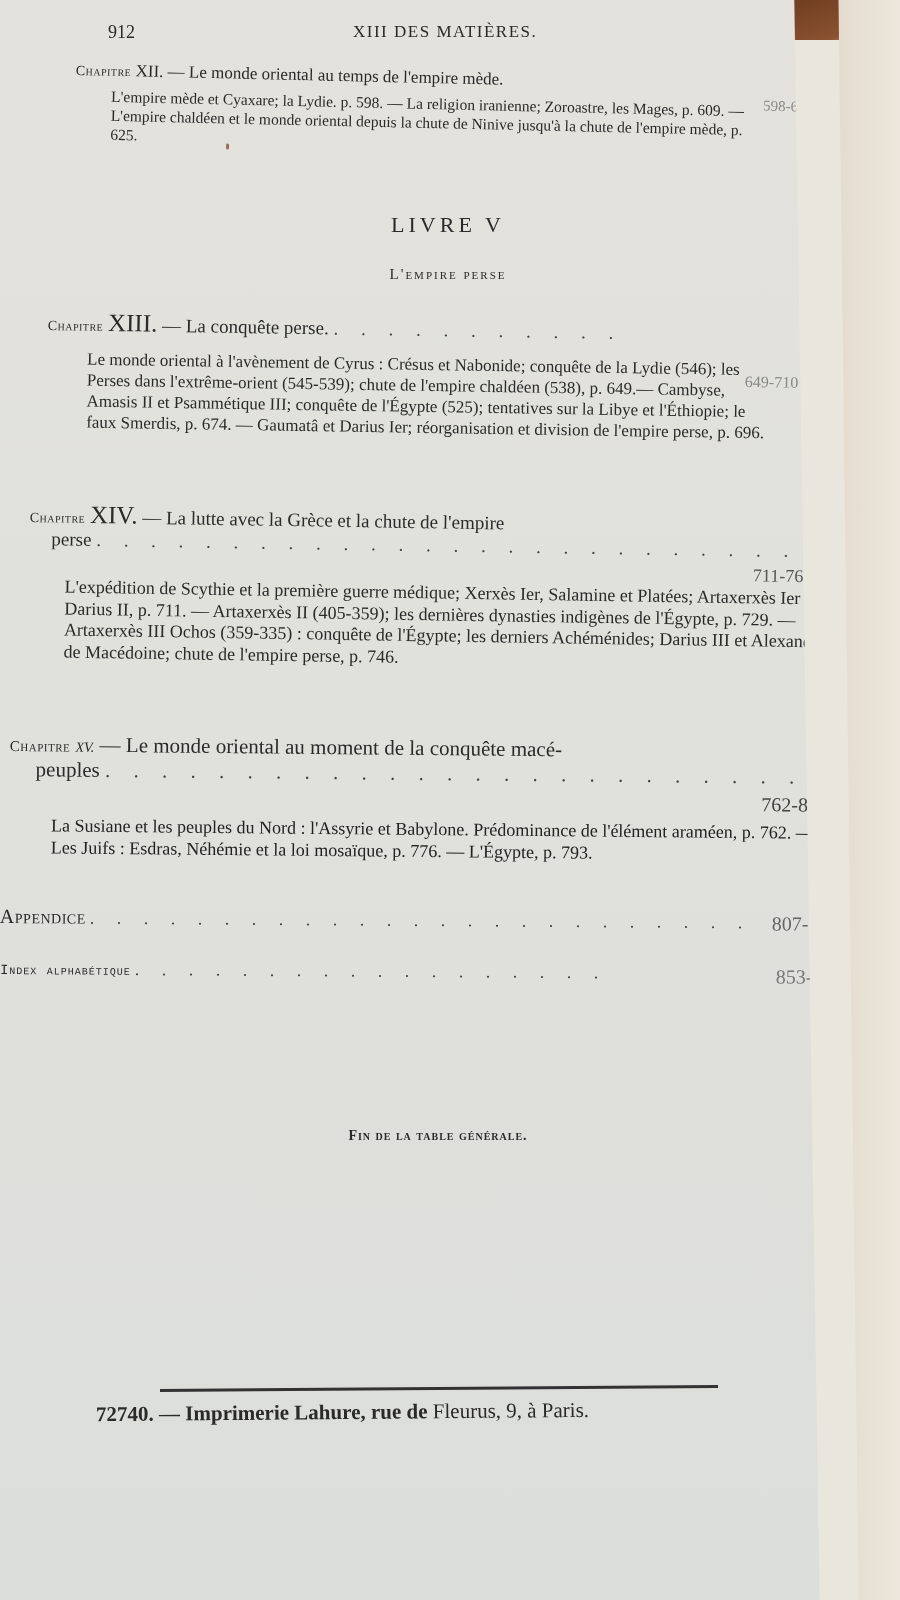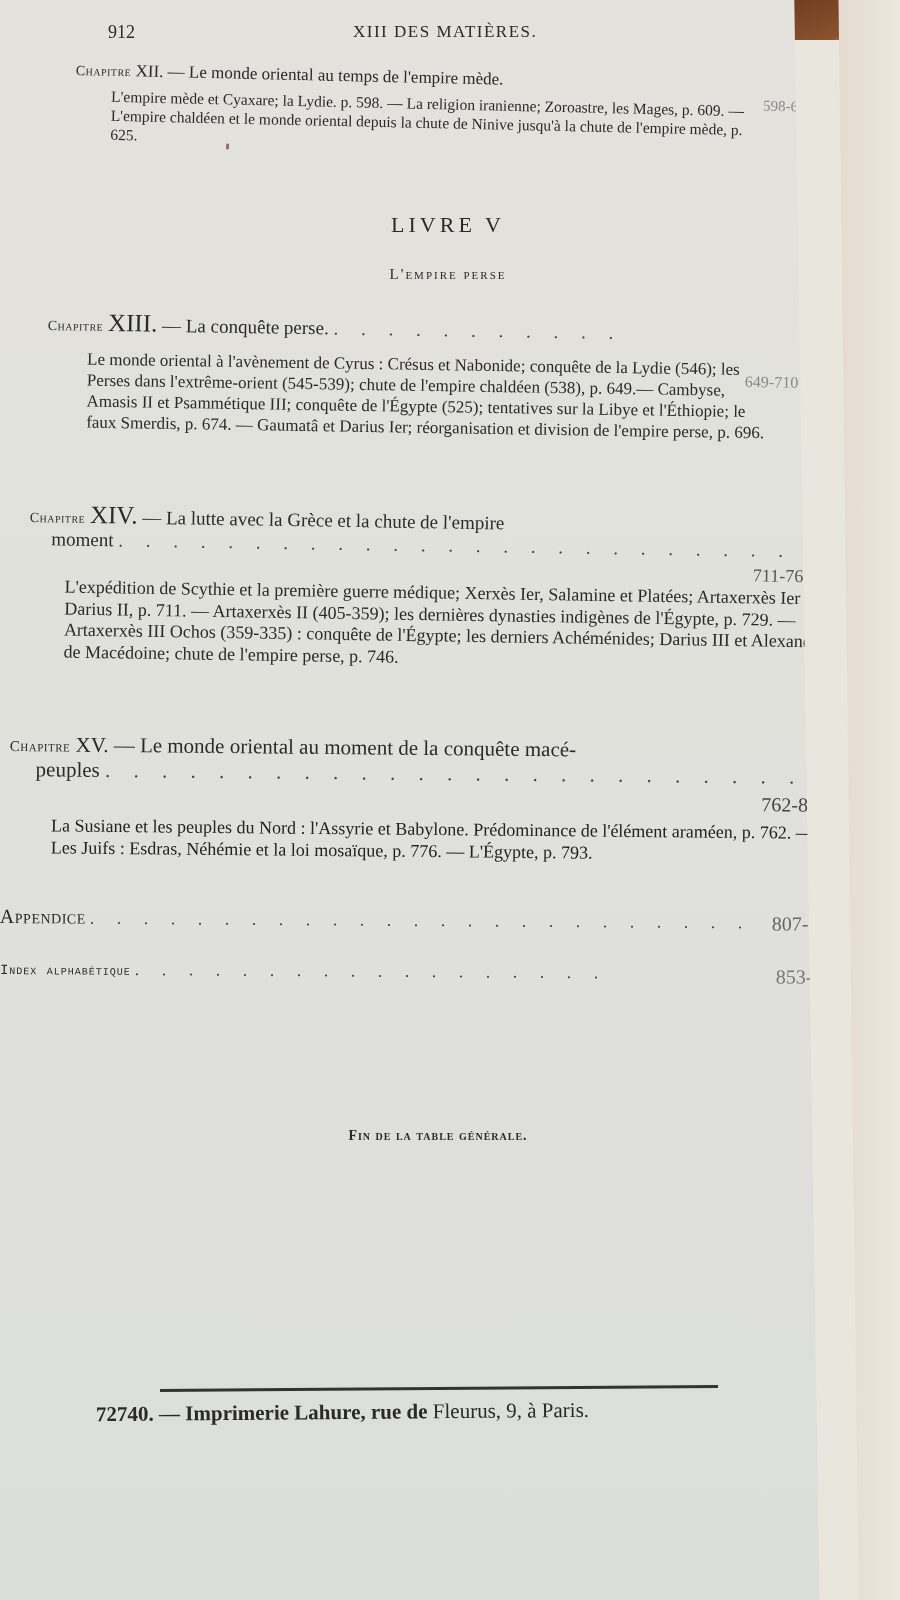--- a/index.html
+++ b/index.html
@@ -96,31 +96,31 @@
     <div class="summary" style="margin-left:40px; width:690px; margin-top:12px; text-indent:0; padding-left:0; font-size:17px; line-height:21px;">Le monde oriental à l'avènement de Cyrus : Crésus et Nabonide; conquête de la Lydie (546); les Perses dans l'extrême-orient (545-539); chute de l'empire chaldéen (538), p. 649.— Cambyse, Amasis II et Psammétique III; conquête de l'Égypte (525); tentatives sur la Libye et l'Éthiopie; le faux Smerdis, p. 674. — Gaumatâ et Darius Ier; réorganisation et division de l'empire perse, p. 696.</div>
   </div>
 
   <div class="block" style="left:30px; top:500px; width:800px; transform:rotate(0.9deg); transform-origin:left top;">
     <div class="chap-line">
       <span class="sc">Chapitre</span>
       <span class="roman">XIV.</span>
       <span>— La lutte avec la Grèce et la chute de l'empire</span>
     </div>
     <div class="chap-line" style="margin-left:22px;">
-      <span>moment</span>
+      <span>perse</span>
       <span class="leaders">. . . . . . . . . . . . . . . . . . . . . . . . . . . .</span>
     </div>
     <div class="pages" style="left:724px; top:54px; font-size:18px; color:#555;">711-761</div>
     <div class="summary" style="margin-left:36px; width:770px; margin-top:26px; font-size:18px; line-height:21.5px;">L'expédition de Scythie et la première guerre médique; Xerxès Ier, Salamine et Platées; Artaxerxès Ier et Darius II, p. 711. — Artaxerxès II (405-359); les dernières dynasties indigènes de l'Égypte, p. 729. — Artaxerxès III Ochos (359-335) : conquête de l'Égypte; les derniers Achéménides; Darius III et Alexandre de Macédoine; chute de l'empire perse, p. 746.</div>
   </div>
 
   <div class="block" style="left:10px; top:732px; width:840px; transform:rotate(0.55deg); transform-origin:left top;">
     <div class="chap-line" style="font-size:21px;">
       <span class="sc" style="font-size:15px;">Chapitre</span>
-      <span class="roman" style="font-size:21px;">XV.</span>
+      <span class="roman" style="font-size:14px;font-style:italic;">XV.</span>
       <span>— Le monde oriental au moment de la conquête macé-</span>
     </div>
     <div class="chap-line" style="margin-left:26px; font-size:21px;">
       <span>peuples</span>
       <span class="leaders">. . . . . . . . . . . . . . . . . . . . . . . . .</span>
     </div>
     <div class="pages" style="left:752px; top:54px; font-size:20px; color:#444;">762-805</div>
     <div class="summary bold" style="margin-left:42px; width:790px; margin-top:32px; font-size:18px; line-height:22px; font-weight:normal; color:#222;">La Susiane et les peuples du Nord : l'Assyrie et Babylone. Prédominance de l'élément araméen, p. 762. — Les Juifs : Esdras, Néhémie et la loi mosaïque, p. 776. — L'Égypte, p. 793.</div>
   </div>
 

